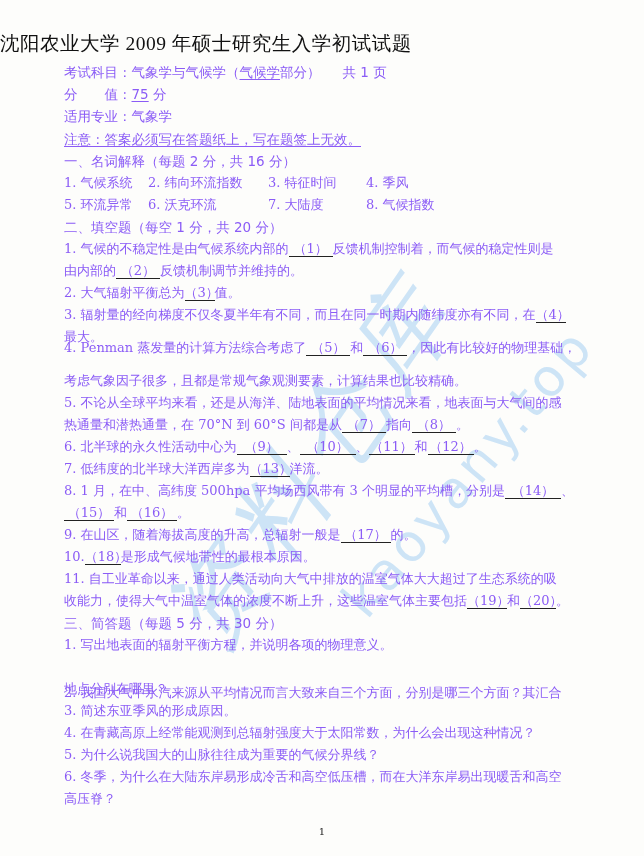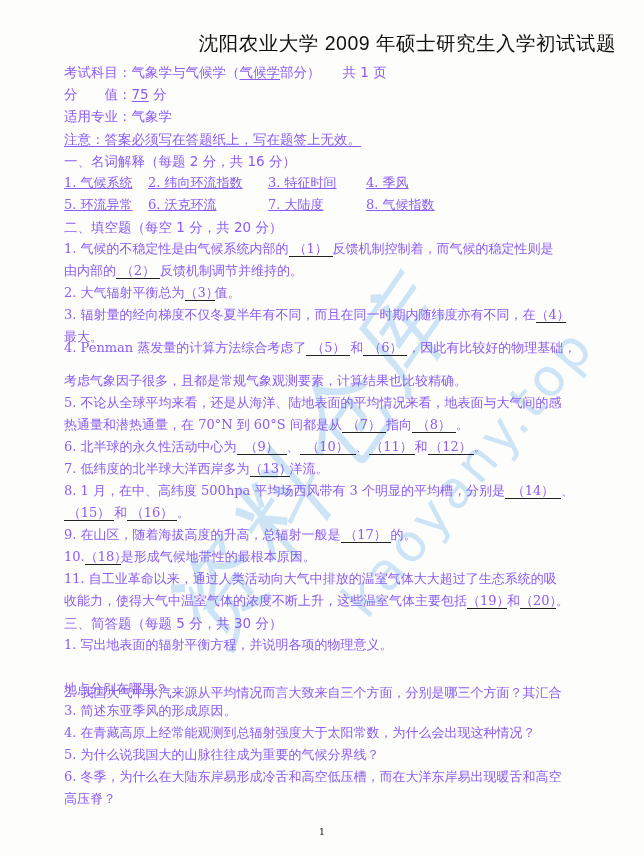--- a/index.html
+++ b/index.html
@@ -5,35 +5,35 @@
     html, body { margin: 0; padding: 0; }
     body {
       width: 644px; height: 856px; overflow: hidden;
       background: #fdfdfb;
       position: relative;
       font-family: "DejaVu Serif", "Liberation Serif", serif;
       color: #1a1a1a;
     }
     .page { position: absolute; left: 0; top: 0; width: 644px; height: 856px; }
     .title {
-      position: absolute; top: 30px; left: 0; width: 616px; text-align: right;
-      font-family: Liberation Sans, sans-serif;
+      position: absolute; top: 30px; left: 0; width: 616px; text-align: left;
+      font-family: Liberation Serif, serif;
       font-size: 19.5px; letter-spacing: 0.5px; color: #111;
     }
     .line {
       position: absolute; left: 64px; white-space: nowrap;
       font-size: 13px; line-height: 16px; color: #8b5cf6;
     }
     .hdr { font-family: "DejaVu Sans", "Liberation Sans", sans-serif; font-size: 13.5px; }
     .u { text-decoration: underline; text-underline-offset: 2px; }
     .blank {
       display: inline-block; text-align: center;
       border-bottom: 1px solid #222; line-height: 14px;
     }
-    .grid4 span.cell { display: inline-block; text-decoration: underline; }
+    .grid4 span.cell { display: inline-block; }
     .pageno {
       position: absolute; top: 826px; left: 0; width: 644px; text-align: center;
       font-size: 10px; color: #222;
     }
     .wm { position: absolute; pointer-events: none; color: #8fc2ee; opacity: 0.75; }
     .wm-cal {
       left: 150px; top: 200px; font-size: 96px; line-height: 96px;
       transform: rotate(-55deg); transform-origin: left top;
       font-family: "DejaVu Serif", serif; font-style: italic;
       color: #a7d0f3; opacity: 0.55; letter-spacing: 10px;

